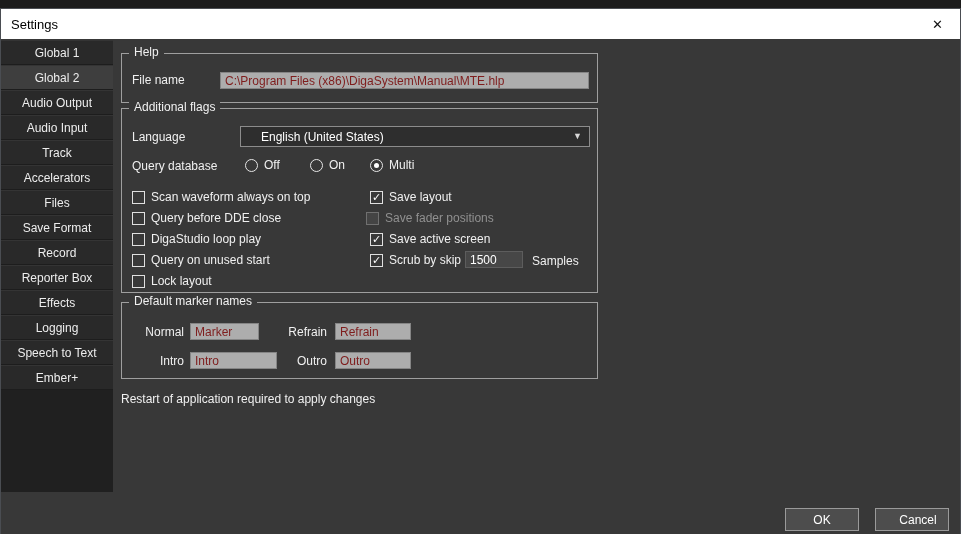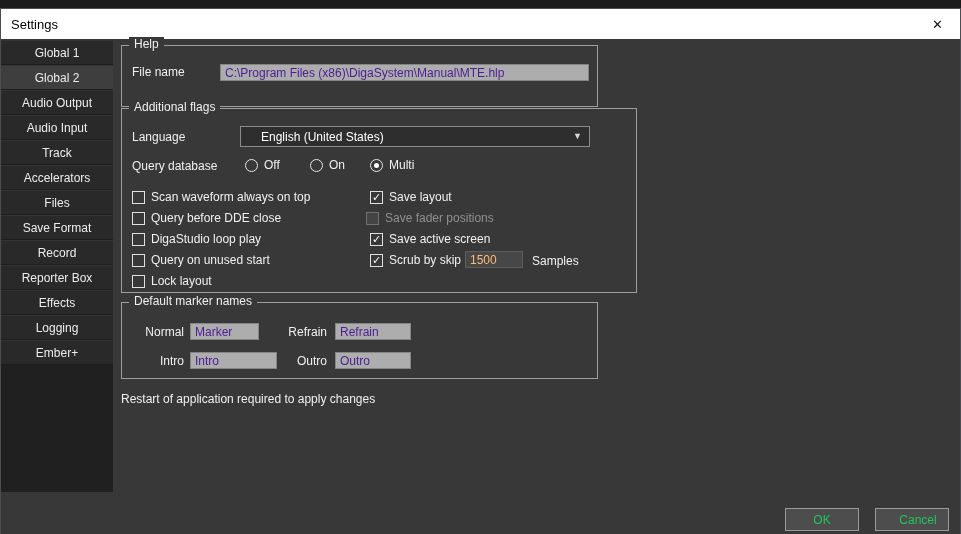--- a/index.html
+++ b/index.html
@@ -36,25 +36,25 @@
   .group { position:absolute; border:1px solid #9f9f9f; }
   .group-title {
     position:absolute; top:-9px; left:7px; background:#383838;
     padding:0 5px; font-size:12px; white-space:nowrap;
   }
   .lbl { position:absolute; font-size:12px; white-space:nowrap; }
   .mlabel { position:absolute; font-size:12px; text-align:right; white-space:nowrap; }
 
   .text-input {
     position:absolute; height:17px; background:#adadad; border:1px solid #858585;
-    color:#4c1d95; font-size:12px; font-family:inherit; padding:0 4px;
+    color:#7f1d1d; font-size:12px; font-family:inherit; padding:0 4px;
   }
   .scrub-input {
     position:absolute; height:17px; background:#474747; border:1px solid #5d5d5d;
-    color:#fdba74; font-size:12px; font-family:inherit; padding:0 4px;
+    color:#ffffff; font-size:12px; font-family:inherit; padding:0 4px;
   }
 
   .dropdown {
     position:absolute; height:21px; background:#2e2e2e; border:1px solid #8c8c8c;
     display:flex; align-items:center; padding:0 24px 0 20px;
     font-size:12px; color:#ffffff;
   }
   .caret { position:absolute; right:7px; top:5px; font-size:9px; color:#d8d8d8; line-height:1; }
 
   .radio { position:absolute; display:flex; align-items:center; gap:6px; font-size:12px; height:14px; }
@@ -71,21 +71,21 @@
   }
   .mark { display:none; font-size:11px; line-height:1; color:#ffffff; }
   .cb.checked .mark { display:block; }
   .cb.disabled .check-box { border-color:#707070; background:#444444; }
   .cb.disabled .cb-label { color:#909090; }
 
   .note { position:absolute; left:120px; top:353px; font-size:12px; }
 
   .btn {
     position:absolute; width:74px; height:23px; background:#4d4d4d;
-    border:1px solid #9a9a9a; color:#22c55e; font-size:12px; font-family:inherit;
+    border:1px solid #9a9a9a; color:#ffffff; font-size:12px; font-family:inherit;
   }
 </style>
 </head>
 <body>
 
 <div class="window">
 
   <div class="titlebar">
     <span>Settings</span>
     <div class="close-btn">✕</div>
@@ -124,31 +124,34 @@
       <div class="side-item">
           <span>Reporter Box</span>
         </div>
       <div class="side-item">
           <span>Effects</span>
         </div>
       <div class="side-item">
           <span>Logging</span>
         </div>
       <div class="side-item">
+          <span>Speech to Text</span>
+        </div>
+      <div class="side-item">
           <span>Ember+</span>
         </div>
     </div>
 
-    <div class="group" style="left:120px; top:6px; width:477px; height:62px;">
+    <div class="group" style="left:120px; top:14px; width:477px; height:50px;">
       <div class="group-title">Help</div>
       <div class="lbl" style="left:10px; top:19px;">File name</div>
       <input class="text-input" style="left: 98px; top: 18px; width: 369px;" value="C:\Program Files (x86)\DigaSystem\Manual\MTE.hlp">
     </div>
 
-    <div class="group" style="left:120px; top:69px; width:516px; height:185px;">
+    <div class="group" style="left:120px; top:69px; width:477px; height:185px;">
       <div class="group-title">Additional flags</div>
 
       <div class="lbl" style="left:10px; top:21px;">Language</div>
       <div class="dropdown" style="left:118px; top:17px; width:350px;">
         <span>English (United States)</span>
         <span class="caret">▼</span>
       </div>
 
       <div class="lbl" style="left:10px; top:50px;">Query database</div>
       <div class="radio" style="left:123px; top:49px;">

